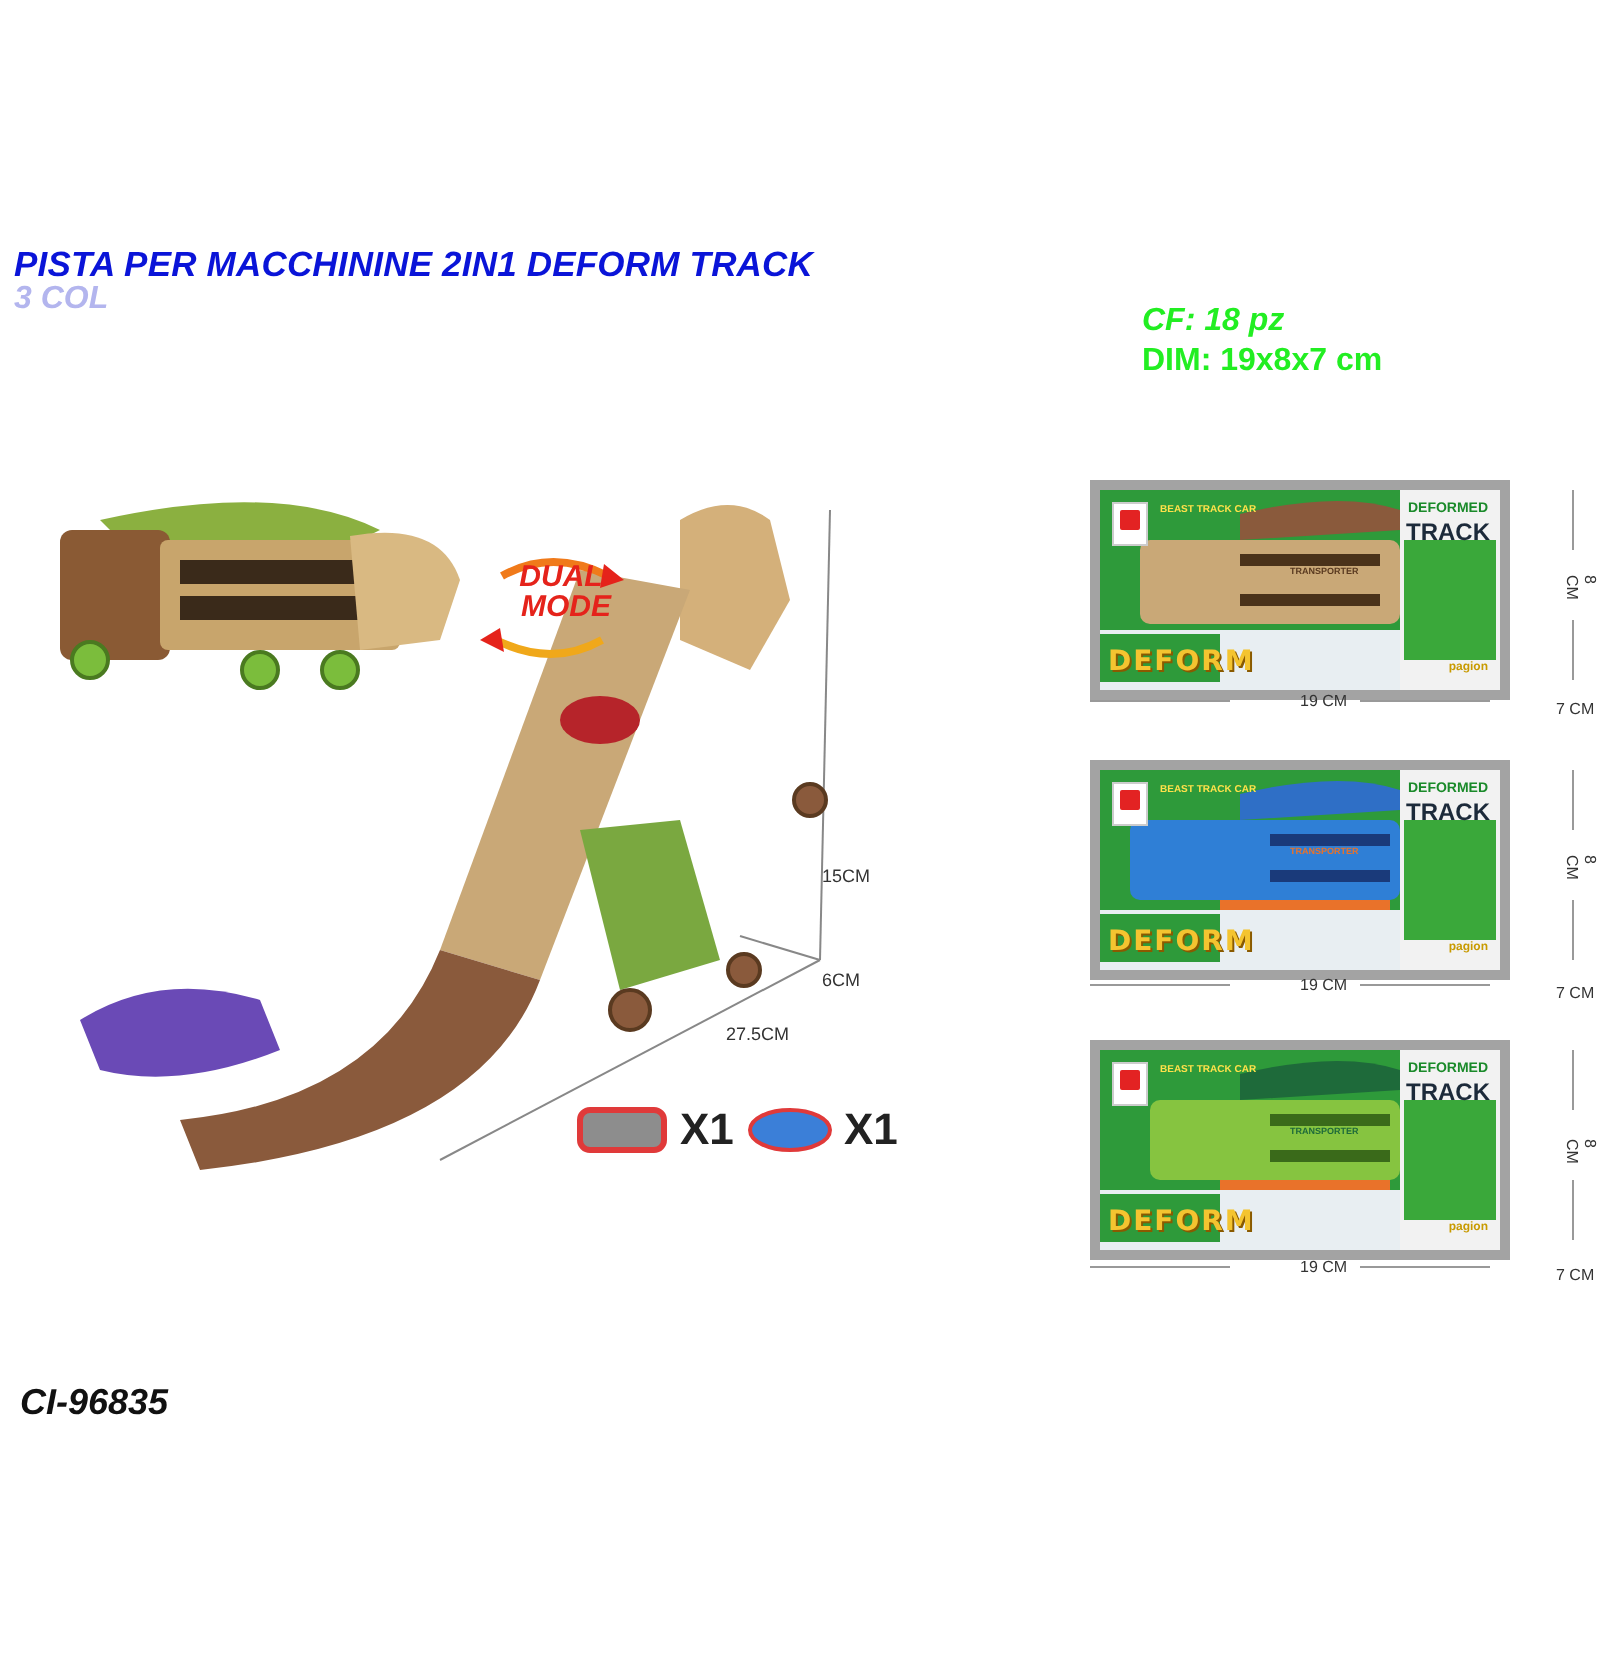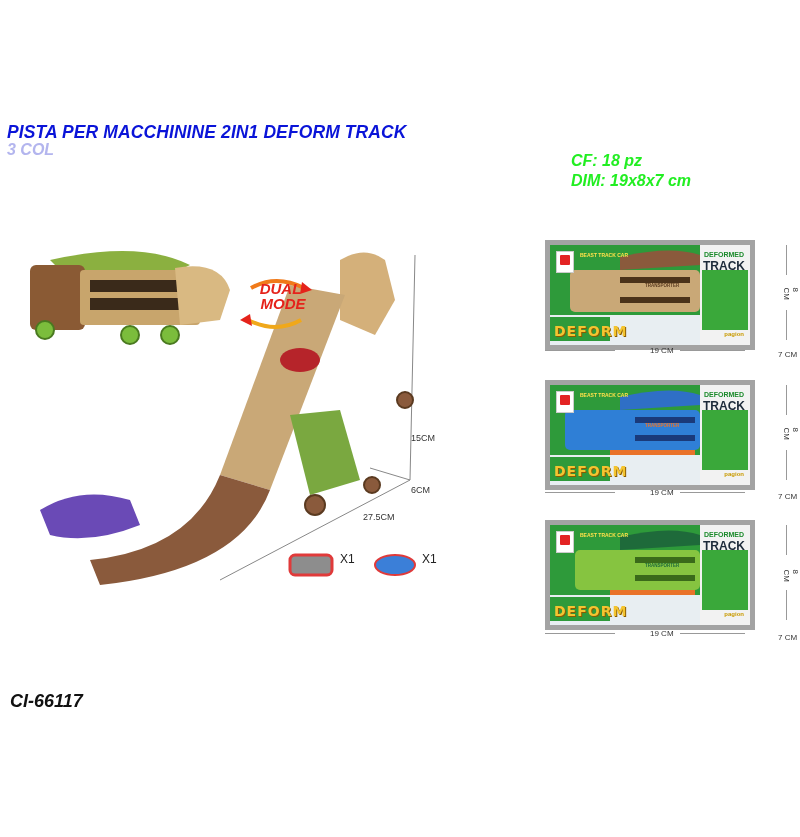--- a/index.html
+++ b/index.html
@@ -1,29 +1,29 @@
 <!DOCTYPE html>
 <html><head>
 <meta charset="utf-8">
 <style>
   html, body { margin:0; padding:0; background:#ffffff; }
   body { width:800px; height:837px; position:relative; overflow:hidden; font-family:"Liberation Sans", sans-serif; }
   .abs { position:absolute; }
   .title { left:7px; top:122px; font-size:17.5px; font-weight:bold; font-style:italic; color:#0a14d8; letter-spacing:0.1px; white-space:nowrap; }
   .subtitle { left:7px; top:141px; font-size:16px; font-weight:bold; font-style:italic; color:#b3b5ee; }
   .cf { left:571px; top:152px; font-size:16px; font-weight:bold; font-style:italic; color:#22ee22; }
-  .dim { left:571px; top:172px; font-size:16px; font-weight:bold; font-style:italic; color:#22ee22;text-align:right; }
+  .dim { left:571px; top:172px; font-size:16px; font-weight:bold; color:#22ee22;text-align:right; }
   .code { left:10px; top:691px; font-size:18px; font-weight:bold; font-style:italic; color:#111; }
 
   
   .scene { left:20px; top:240px; width:430px; height:350px; }
   .dim-label { font-size:9px; color:#333; }
   .dual { left:236px; top:276px; width:80px; height:55px; }
   .dual-text { position:absolute; left:23px; top:5px; font-size:15px; font-weight:bold; font-style:italic; color:#e5231b; line-height:15px; text-align:center; width:48px; }
-  .x1 { font-size:12px; color:#222; }
+  .x1 { font-size:22px; color:#222;font-weight:bold; }
 
   
   .box { position:absolute; left:545px; width:200px; height:100px; border:5px solid #a3a3a3; overflow:hidden; }
   .box .frame { position:absolute; left:0; top:0; width:200px; height:100px; }
   .box .deform { position:absolute; left:4px; top:78px; font-size:14px; font-weight:bold; color:#f4c430; letter-spacing:1px; text-shadow:1px 1px 0 #8a5a00; font-family:"DejaVu Sans", sans-serif; }
   .box .dtrack-a { position:absolute; right:4px; top:6px; font-size:7px; font-weight:bold; color:#1a8a2a; width:44px; text-align:center; }
   .box .dtrack-b { position:absolute; right:4px; top:14px; font-size:12px; font-weight:bold; color:#1c2a3a; width:44px; text-align:center; }
   .box .beast { position:absolute; left:30px; top:7px; font-size:5px; font-weight:bold; color:#ffe14a; }
   .box .brand { position:absolute; right:6px; bottom:8px; font-size:6px; font-weight:bold; color:#c89a00; }
   .box .logo { position:absolute; left:6px; top:6px; width:16px; height:20px; background:#fff; border:1px solid #ccc; }
@@ -33,21 +33,21 @@
   .bline { position:absolute; height:1px; background:#999; }
   .vline { position:absolute; width:1px; background:#999; }
 </style>
 </head>
 <body>
 
 <div class="abs title">PISTA PER MACCHININE 2IN1 DEFORM TRACK</div>
 <div class="abs subtitle">3 COL</div>
 <div class="abs cf">CF: 18 pz</div>
 <div class="abs dim">DIM: 19x8x7 cm</div>
-<div class="abs code">CI-66117</div>
+<div class="abs code">CI-96835</div>
 
 <div class="abs scene">
   <svg width="430" height="350" viewBox="0 0 430 350">
 
     <line x1="395" y1="15" x2="390" y2="240" stroke="#888" stroke-width="1"></line>
     <line x1="390" y1="240" x2="200" y2="340" stroke="#888" stroke-width="1"></line>
     <line x1="350" y1="228" x2="390" y2="240" stroke="#888" stroke-width="1"></line>
 
     <path d="M30 20 Q120 0 170 25 L160 30 L40 30 Z" fill="#8bb040"></path>
     <rect x="10" y="25" width="55" height="65" rx="6" fill="#8a5a34"></rect>

